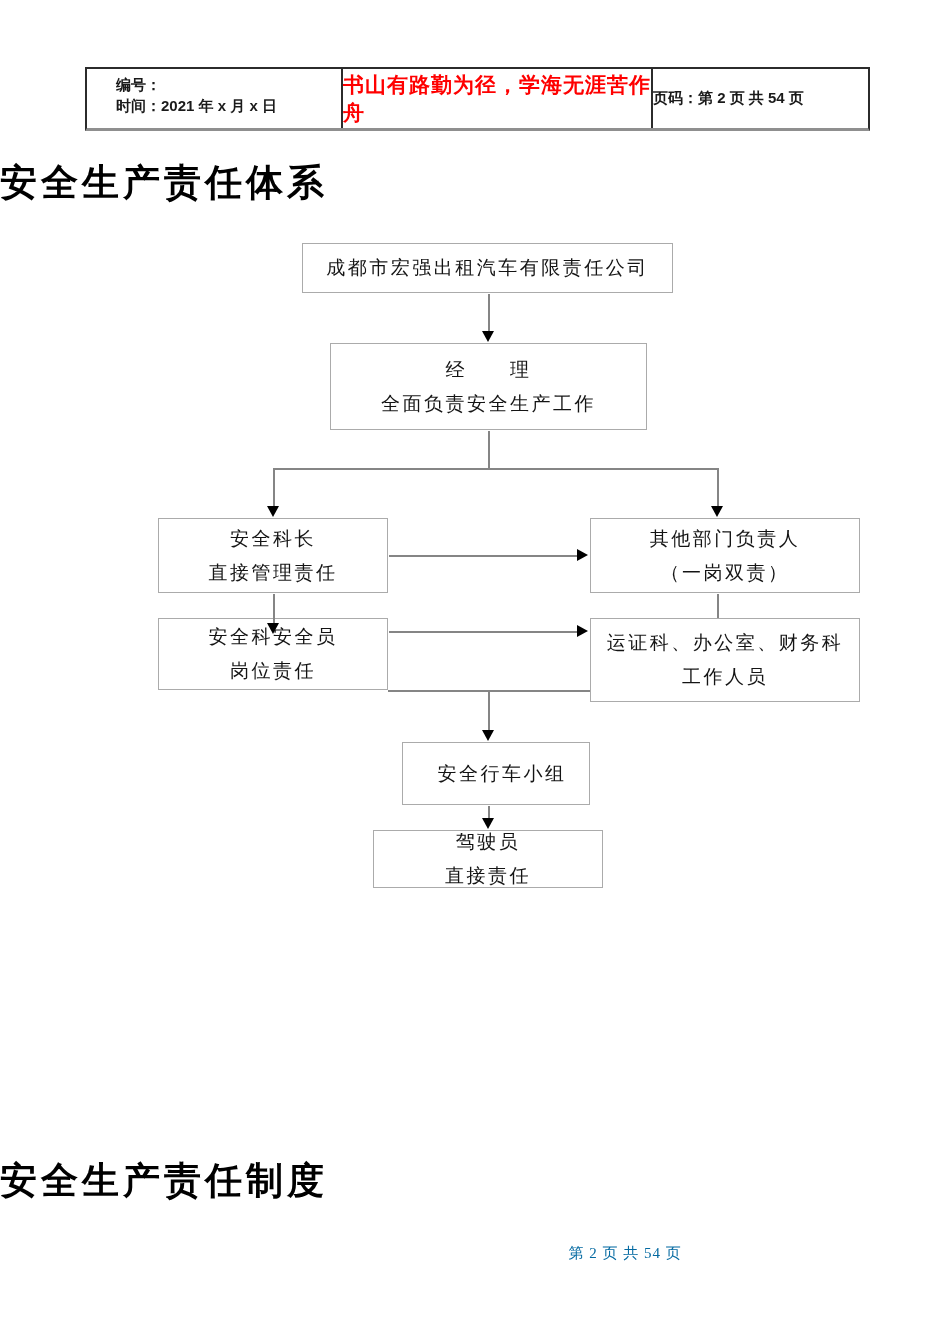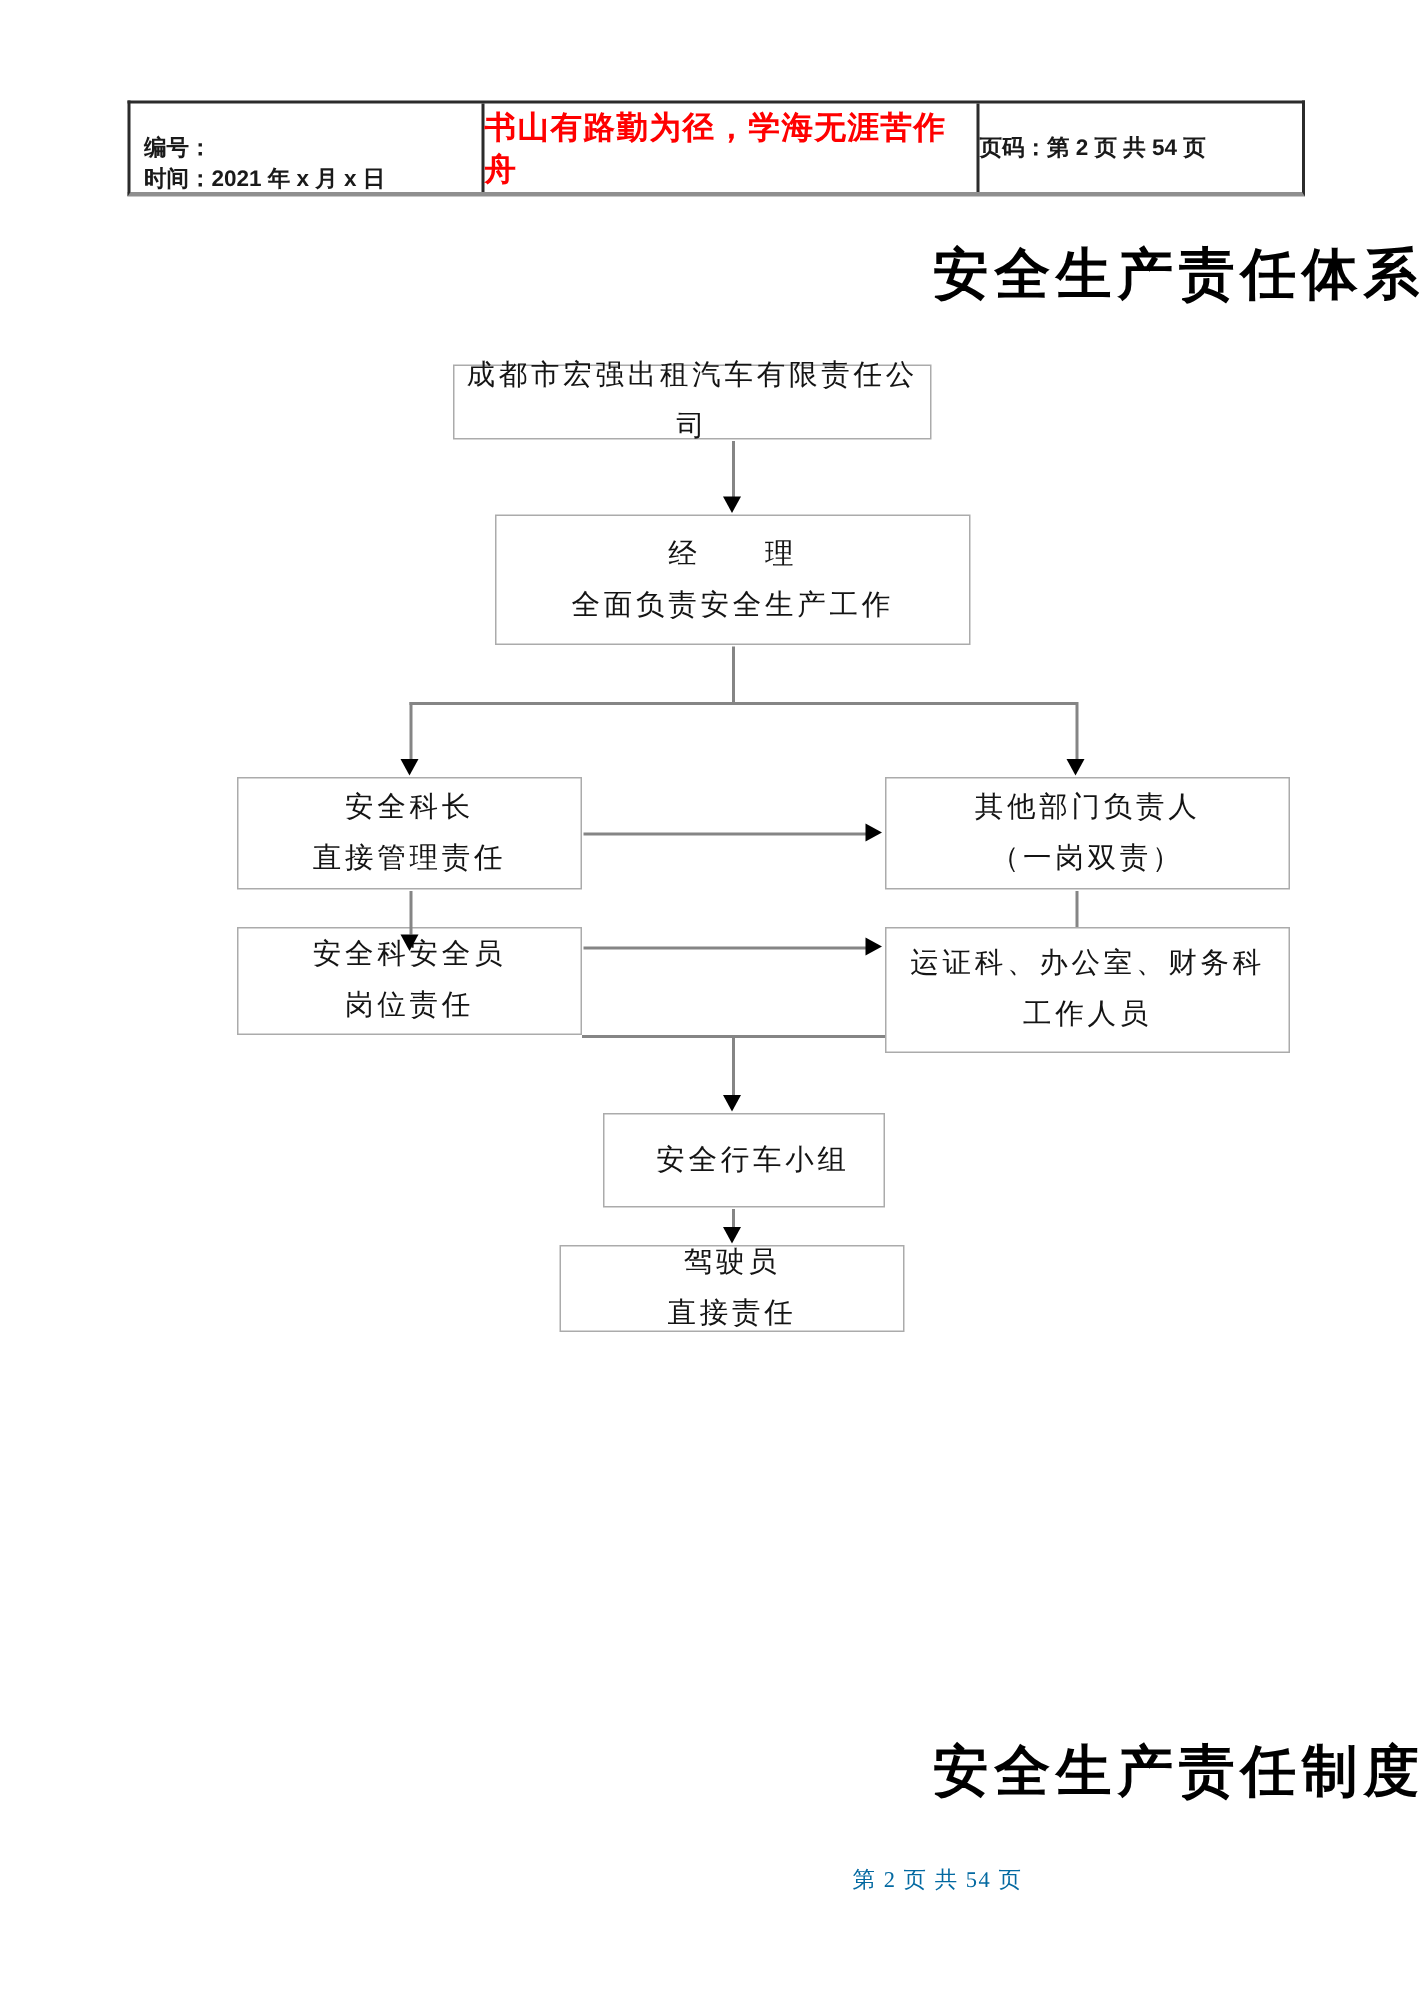--- a/index.html
+++ b/index.html
@@ -10,49 +10,49 @@
     overflow:hidden;
   }
 
   
   .hdr {
     position:absolute; left:85px; top:67px; width:785px; height:64px;
     display:flex; border:2px solid #2b2b2b; border-bottom:3px solid #8f8f8f;
     font-family:"Liberation Sans","DejaVu Sans",sans-serif; background:#fff;
   }
   .hdr .c1 {
-    width:236px; border-right:2px solid #2b2b2b; padding:19px 0 0 9px;
-    font-size:15px; font-weight:bold; line-height:21px;
+    width:236px; border-right:2px solid #2b2b2b; padding:5px 0 0 9px;
+    font-size:15px; font-weight:bold; line-height:21px;margin-left:20px;
   }
   .hdr .c2 {
     flex:1; border-right:2px solid #2b2b2b; display:flex;
     align-items:center; justify-content:flex-start;
     font-size:21px; font-weight:bold; letter-spacing:1px;
   }
   .hdr .c3 {
     width:215px; display:flex; align-items:center; 
     font-size:15px; font-weight:bold;
   }
 
   
   .big-title {
-    position:absolute; left:0; width:950px; text-align:right;
+    position:absolute; left:0; width:950px; text-align:left;
     font-size:37px; font-weight:bold; letter-spacing:4px; color:#000;
   }
   #title1 { top:158px; }
   #title2 { top:1156px; }
 
   
   .node {
     position:absolute; background:#fff; border:1px solid #ababab;
     display:flex; flex-direction:column; justify-content:center; align-items:center;
     text-align:center; font-size:19px; letter-spacing:2.5px; line-height:34px;
     color:#141414; z-index:1;
   }
-  .n-company       { left:302px; top:243px; width:319px; height:50px;text-align:center; }
+  .n-company       { left:302px; top:243px; width:371px; height:50px;text-align:center; }
   .n-manager       { left:330px; top:343px; width:317px; height:87px; }
   .n-safety-chief  { left:158px; top:518px; width:230px; height:75px; }
   .n-other-depts   { left:590px; top:518px; width:270px; height:75px; }
   .n-safety-officer{ left:158px; top:618px; width:230px; height:72px; }
   .n-dept-staff    { left:590px; top:618px; width:270px; height:84px; }
   .n-driving-group { left:402px; top:742px; width:188px; height:63px;padding-left:12px; }
   .n-driver        { left:373px; top:830px; width:230px; height:58px; }
 
   
   .cl { position:absolute; background:#858585; z-index:0; }

